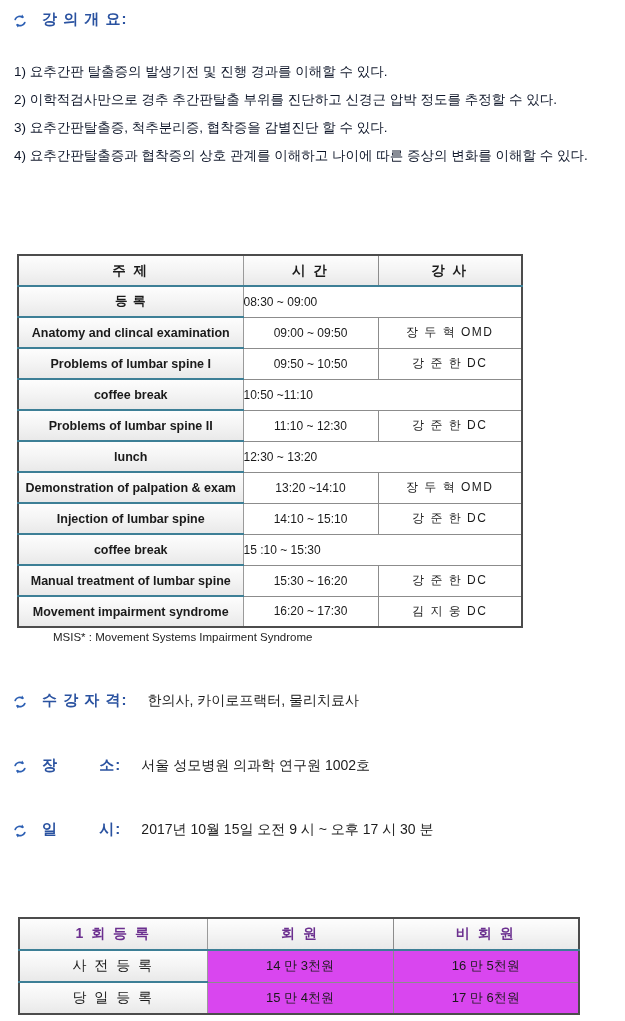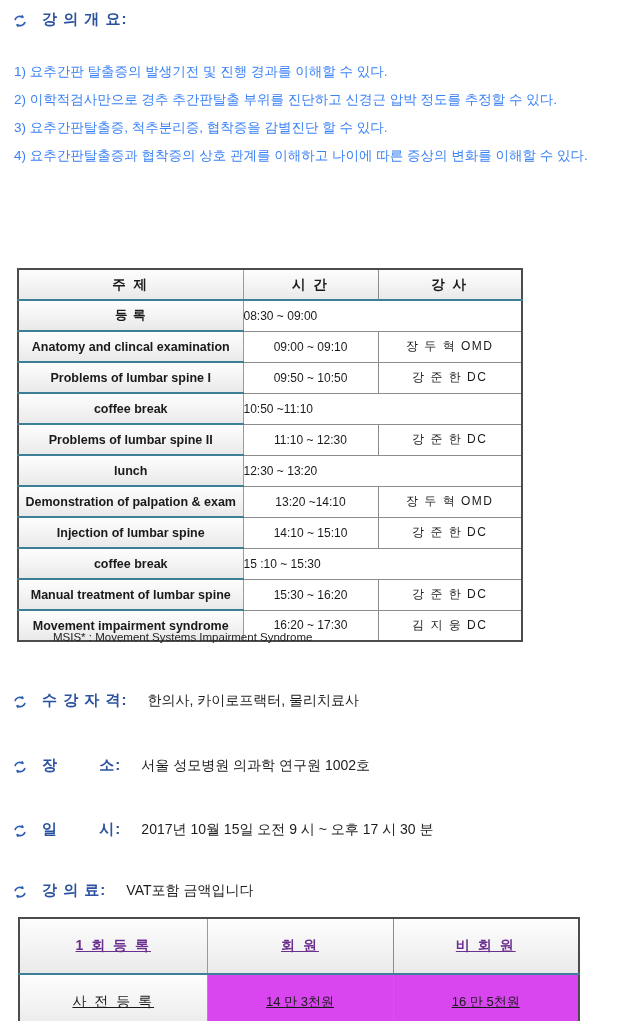--- a/index.html
+++ b/index.html
@@ -54,31 +54,31 @@
 
   
   #objectives {
     position: absolute;
     left: 14px;
     top: 64px;
     width: 600px;
   }
   .obj-line {
     font-size: 13.5px;
-    color: #3b82f6;
+    color: #0f172a;
     line-height: 15px;
     margin-bottom: 13px;
     white-space: pre;
   }
 
   
   #schedule-table {
     position: absolute;
     left: 17px;
-    top: 268px;
+    top: 254px;
     width: 444px;
     border-collapse: collapse;
     border: 2px solid #4c4c4c;
     background: #6d28d9;
     table-layout: fixed;
   }
   #schedule-table td,
   #schedule-table th {
     padding: 0;
     margin: 0;
@@ -155,21 +155,21 @@
   #fee-table {
     position: absolute;
     left: 18px;
     top: 917px;
     width: 560px;
     border-collapse: collapse;
     border: 2px solid #4c4c4c;
     background: #ffffff;
     table-layout: fixed;
   }
-  #fee-table td { padding: 12px; text-decoration: underline; }
+  #fee-table td { padding: 0; }
   .fee-col-1 { width: 188px; }
   .fee-col-2 { width: 186px; }
   .fee-col-3 { width: 186px; }
 
   .fee-label {
     height: 30px;
     background: linear-gradient(to bottom, #fdfdfd 0%, #f4f4f4 50%, #e9e9e9 100%);
     border-bottom: 2px solid #3d7f96;
     border-right: 1px solid #9a9a9a;
     text-align: center;
@@ -242,21 +242,21 @@
         <td class="plain-cell hdr last">강     사</td>
       </tr>
 
       <tr>
         <td class="topic-cell kor">등        록</td>
         <td class="plain-cell last time-left" colspan="2">08:30 ~ 09:00</td>
       </tr>
 
       <tr>
         <td class="topic-cell">Anatomy and clincal examination</td>
-        <td class="plain-cell">09:00 ~ 09:10</td>
+        <td class="plain-cell">09:00 ~ 09:50</td>
         <td class="plain-cell last lect-cell">장 두 혁 OMD</td>
       </tr>
 
       <tr>
         <td class="topic-cell">Problems of lumbar spine I</td>
         <td class="plain-cell">09:50 ~ 10:50</td>
         <td class="plain-cell last lect-cell">강 준 한 DC</td>
       </tr>
 
       <tr>
@@ -340,32 +340,20 @@
         <path d="M3.2 6.4a5 5 0 0 1 7.6-2.1" fill="none" stroke="#2c5fb3" stroke-width="1.7" stroke-linecap="round"></path>
         <path d="M12.8 9.6a5 5 0 0 1-7.6 2.1" fill="none" stroke="#2c5fb3" stroke-width="1.7" stroke-linecap="round"></path>
         <path d="M10.2 1.6l1.6 2.6-3 .2z" fill="#2c5fb3"></path>
         <path d="M5.8 14.4l-1.6-2.6 3-.2z" fill="#2c5fb3"></path>
       </svg>
     </span>
     <span class="sec-label">일        시:</span>
     <span class="sec-value">2017년 10월 15일 오전 9 시 ~ 오후 17 시 30 분</span>
   </div>
 
-  <div class="info-row sec-head" id="info-fee">
-    <span class="cycle-icon">
-      <svg viewBox="0 0 16 16" width="16" height="16" aria-hidden="true">
-        <path d="M3.2 6.4a5 5 0 0 1 7.6-2.1" fill="none" stroke="#2c5fb3" stroke-width="1.7" stroke-linecap="round"></path>
-        <path d="M12.8 9.6a5 5 0 0 1-7.6 2.1" fill="none" stroke="#2c5fb3" stroke-width="1.7" stroke-linecap="round"></path>
-        <path d="M10.2 1.6l1.6 2.6-3 .2z" fill="#2c5fb3"></path>
-        <path d="M5.8 14.4l-1.6-2.6 3-.2z" fill="#2c5fb3"></path>
-      </svg>
-    </span>
-    <span class="sec-label">강 의 료:</span>
-    <span class="sec-value">VAT포함 금액입니다</span>
-  </div>
 
   <table id="fee-table">
     <colgroup>
       <col class="fee-col-1">
         <col class="fee-col-2">
         <col class="fee-col-3">
     </colgroup>
     <tbody>
       <tr>
         <td class="fee-label hdr">1 회 등 록</td>

